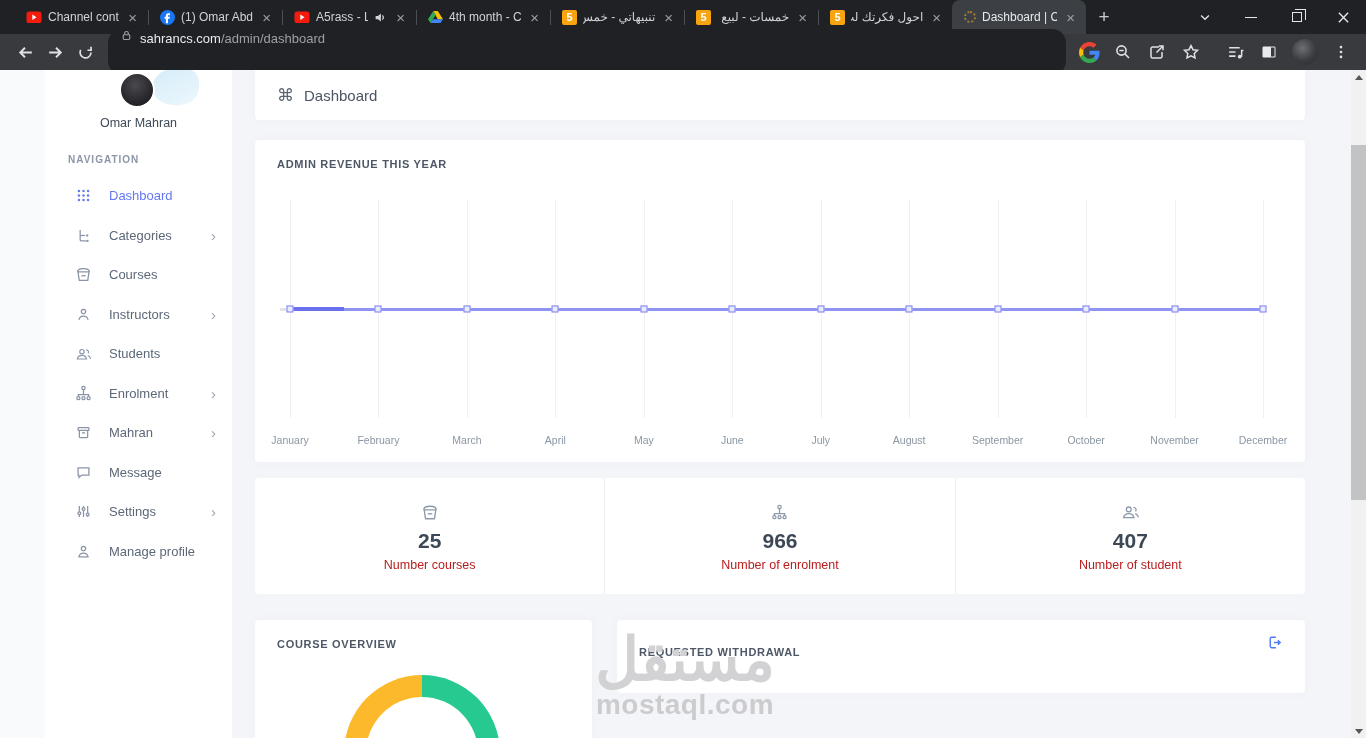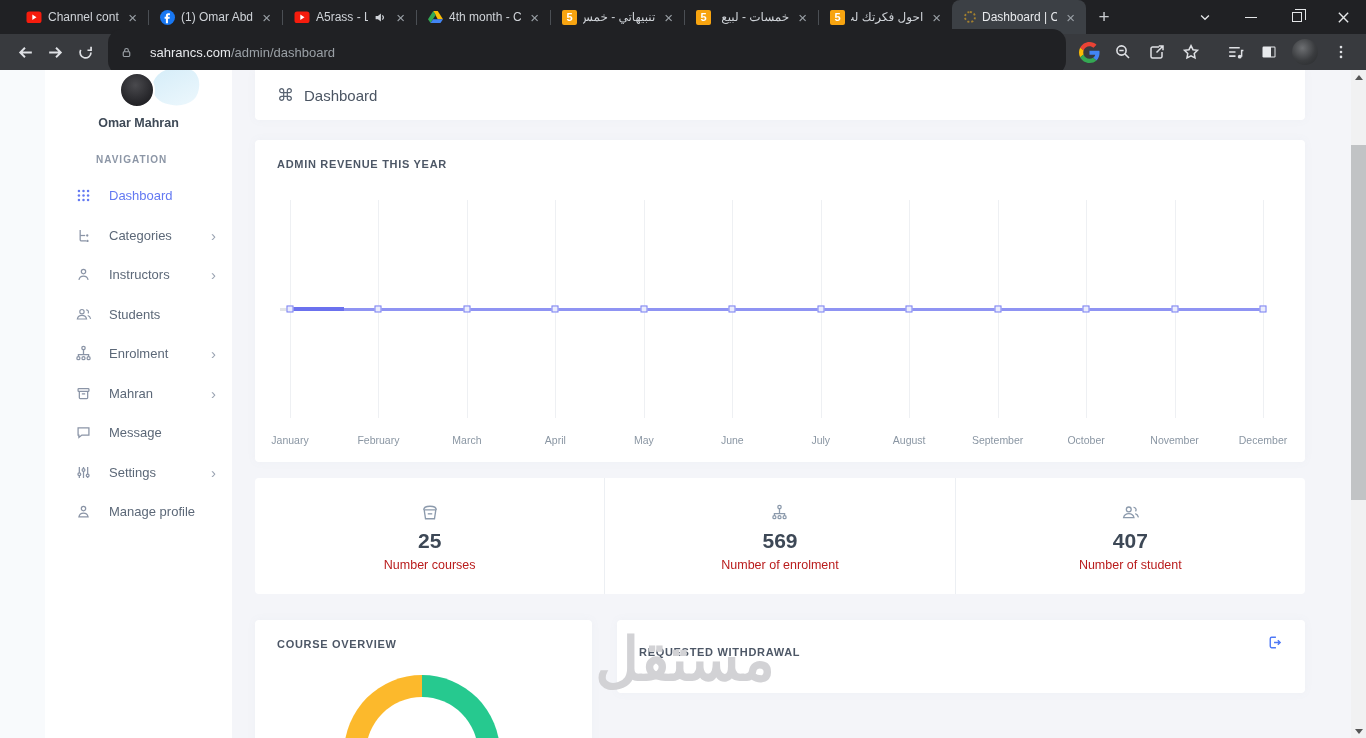--- a/index.html
+++ b/index.html
@@ -17,36 +17,36 @@
   .tab .ic { display:flex; align-items:center; flex:none; }
   .new-tab-btn { width:28px; height:28px; margin:3px 0 0 4px; display:flex; align-items:center; justify-content:center; color:#c8cbcf; font-size:19px; border-radius:50%; }
   .win-controls { margin-left:auto; display:flex; align-items:center; }
   .win-btn { width:46px; height:34px; display:flex; align-items:center; justify-content:center; color:#e4e6e8; }
   .restore-sq { position:relative; width:10px; height:10px; border:1.2px solid #e4e6e8; }
   .restore-sq::before { content:''; position:absolute; left:2px; top:-4px; width:10px; height:10px; border-top:1.2px solid #e4e6e8; border-right:1.2px solid #e4e6e8; }
   .min-line { width:12px; height:0; border-top:1.6px solid #e4e6e8; }
 
   .toolbar { position:absolute; top:34px; left:0; width:1366px; height:36px; background:#383a3e; display:flex; align-items:center; padding:0 10px; }
   .tb-btn { width:30px; height:30px; display:flex; align-items:center; justify-content:center; color:#dfe1e5; flex:none; border-radius:50%; }
-  .urlbar { flex:1; height:46px; background:#202124; border-radius:14px; margin:0 8px; display:flex; align-items:center; padding:0 12px; gap:17px; min-width:0; }
+  .urlbar { flex:1; height:46px; background:#202124; border-radius:14px; margin:0 8px; display:flex; padding:0 12px; gap:7px; min-width:0; }
   .url-domain { color:#e8eaed; font-size:13px; }
   .url-path { color:#9aa0a6; font-size:13px; }
   .tb-right { display:flex; align-items:center; gap:4px; }
   .tb-avatar { width:26px; height:26px; border-radius:50%; background:radial-gradient(circle at 40% 35%, #6d6f72 0%, #3a3c3f 55%, #27292b 100%); margin:0 4px; }
   .gap-lg { margin-left:10px; }
 
   
   .page { position:absolute; top:70px; left:0; width:1366px; height:668px; background:#f4f5f9; overflow:hidden; }
   .left-strip { position:absolute; left:0; top:0; width:45px; height:668px; background:#f8fafc; }
 
   .sidebar { position:absolute; left:45px; top:0; width:187px; height:668px; background:#ffffff; }
   .side-deco { position:absolute; left:108px; top:-4px; width:46px; height:40px; background:linear-gradient(135deg,#d3ecf8,#eef8fd); border-radius:70% 30% 60% 40% / 60% 50% 50% 40%; transform:rotate(18deg); }
   .side-avatar { position:absolute; left:74px; top:2px; width:36px; height:36px; border-radius:50%; background:radial-gradient(circle at 45% 35%, #4a4a4e 0%, #2b2b2f 55%, #151518 100%); border:2px solid #fff; }
-  .side-user { position:absolute; left:0; top:46px; width:187px; text-align:center; font-size:12.5px; font-weight:bold; color:#3f4a57; }
-  .nav-label { position:absolute; left:23px; top:84px; font-size:10px; letter-spacing:1px; color:#8c96a6; font-weight:bold;margin-left:28px; }
+  .side-user { position:absolute; left:0; top:46px; width:187px; text-align:center; font-size:12.5px; font-weight:normal; color:#3f4a57; }
+  .nav-label { position:absolute; left:23px; top:84px; font-size:10px; letter-spacing:1px; color:#8c96a6; font-weight:bold; }
   .nav { position:absolute; left:0; top:106px; width:187px; }
   .nav-item { height:39.5px; display:flex; align-items:center; padding:0 16px 0 30px; color:#5c6878; font-size:13px; gap:17px; cursor:pointer; }
   .nav-item .ic { color:#8a94a6; display:flex; width:17px; justify-content:center; }
   .nav-item.active, .nav-item.active .ic { color:#6379f2; }
   .nav-caret { margin-left:auto; color:#9aa3b2; font-size:15px; line-height:1; }
 
   .card { position:absolute; background:#fff; border-radius:4px; box-shadow:0 0 10px rgba(120,130,150,0.05); }
   .card-head { font-size:11px; font-weight:bold; letter-spacing:.7px; color:#4d5766; }
 
   .title-card { left:255px; top:0; width:1050px; height:50px; border-radius:0 0 4px 4px; display:flex; align-items:center; padding-left:22px; gap:10px; font-size:15px; color:#4b5563; }
@@ -302,20 +302,30 @@
             <span class="ic">
               <svg width="15" height="15" viewBox="0 0 18 18" fill="none" stroke="currentColor" stroke-width="1.5">
                 <path d="M5 2.5V14a1.5 1.5 0 001.5 1.5H12"></path>
                 <path d="M5 9h6"></path>
                 <circle cx="13.5" cy="9" r="1.4" fill="currentColor" stroke="none"></circle>
                 <circle cx="13.7" cy="15.5" r="1.4" fill="currentColor" stroke="none"></circle>
               </svg>
             </span>
             <span>Categories</span>
             <span class="nav-caret">›</span>
+          </div>
+          <div class="nav-item">
+            <span class="ic">
+              <svg width="18" height="17" viewBox="0 0 20 19" fill="none" stroke="currentColor" stroke-width="1.5">
+                <path d="M3.5 6.5h13L15 16.5H5z"></path>
+                <path d="M3 6.5c0-2.5 2.8-4 7-4s7 1.5 7 4"></path>
+                <path d="M7.5 11h5"></path>
+              </svg>
+            </span>
+            <span>Courses</span>
           </div>
           <div class="nav-item">
             <span class="ic">
               <svg width="15" height="15" viewBox="0 0 18 18" fill="none" stroke="currentColor" stroke-width="1.5">
                 <circle cx="9" cy="5.5" r="2.6"></circle>
                 <path d="M3.5 15.5c.6-3 2.6-4.6 5.5-4.6s4.9 1.6 5.5 4.6"></path>
               </svg>
             </span>
             <span>Instructors</span>
             <span class="nav-caret">›</span>
@@ -452,21 +462,21 @@
         <div class="stat-card">
           <div class="stat-ic">
             <svg width="17" height="17" viewBox="0 0 20 20" fill="none" stroke="currentColor" stroke-width="1.5">
               <circle cx="10" cy="3.6" r="2"></circle>
               <path d="M10 5.6v3.2M4 13.5v-2.1h12v2.1M10 8.8v2.6"></path>
               <circle cx="4" cy="15.5" r="1.8"></circle>
               <circle cx="10" cy="15.5" r="1.8"></circle>
               <circle cx="16" cy="15.5" r="1.8"></circle>
             </svg>
           </div>
-          <div class="stat-value">569</div>
+          <div class="stat-value">966</div>
           <div class="stat-label">Number of enrolment</div>
         </div>
         <div class="stat-card">
           <div class="stat-ic">
             <svg width="19" height="16" viewBox="0 0 22 18" fill="none" stroke="currentColor" stroke-width="1.5">
               <circle cx="9" cy="6" r="2.8"></circle>
               <path d="M3 15.5c.6-3 2.7-4.7 6-4.7s5.4 1.7 6 4.7z"></path>
               <path d="M14.5 3.6a2.8 2.8 0 012.3 4.6M16.5 10.9c2 .6 3.2 2 3.7 4.3"></path>
             </svg>
           </div>
@@ -486,20 +496,21 @@
       <div class="export-btn">
         <svg width="17" height="17" viewBox="0 0 18 18" fill="none" stroke="currentColor" stroke-width="1.5">
             <path d="M10.5 3.5H6A1.5 1.5 0 004.5 5v8A1.5 1.5 0 006 14.5h4.5"></path>
             <path d="M8.5 9H15M12.5 6.5L15 9l-2.5 2.5"></path>
           </svg>
       </div>
     </div>
 
     <div class="watermark">
       <div class="wm-ar">مستقل</div>
+      <div class="wm-en">mostaql.com</div>
     </div>
 
     <div class="pg-scrollbar">
       <div class="sb-arrow up">
           <span class="tri-up"></span>
         </div>
       <div class="sb-thumb"></div>
       <div class="sb-arrow down">
           <span class="tri-down"></span>
         </div>

